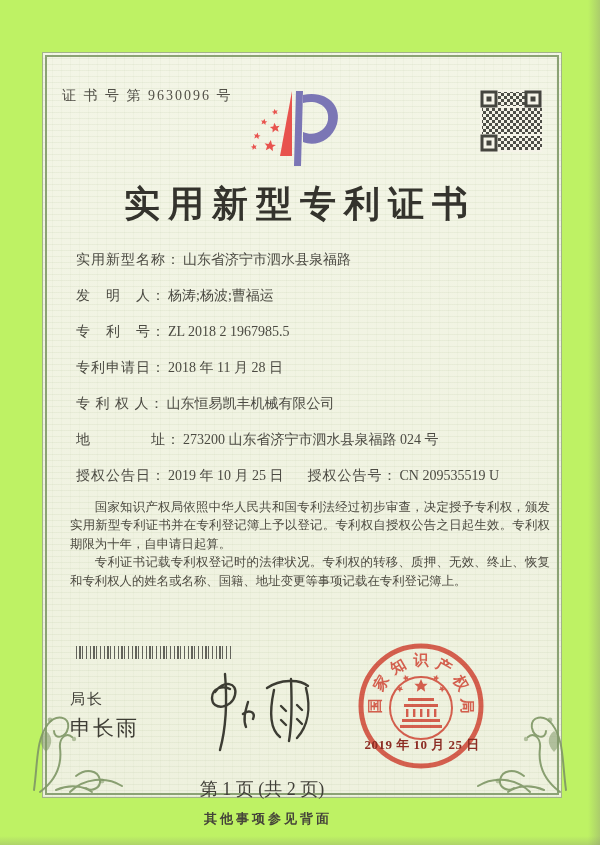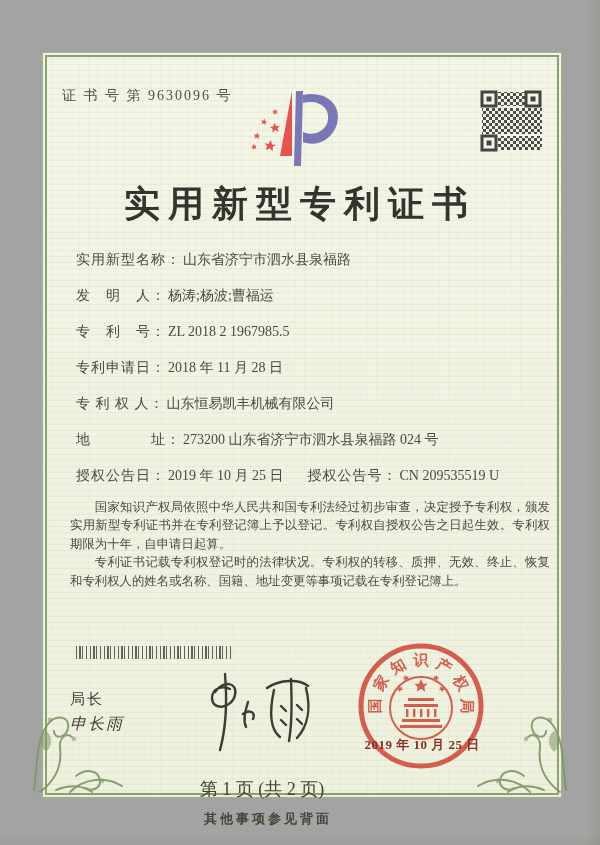--- a/index.html
+++ b/index.html
@@ -1,18 +1,18 @@
 <!DOCTYPE html>
 <html><head>
 <meta charset="utf-8">
 <style>
   html,body{margin:0;padding:0;background:#e8e6dc;}
   #canvas{
     position:relative;width:600px;height:845px;overflow:hidden;
-    background:#a3a3a3;
+    background:#bef264;
     font-family:"Liberation Serif","DejaVu Serif",serif;
     color:#45443c;
   }
   
   .edge-right{position:absolute;top:0;right:0;width:12px;height:100%;
     background:linear-gradient(to right,transparent,rgba(135,135,120,0.35));}
   .edge-bottom{position:absolute;left:0;bottom:0;width:100%;height:9px;
     background:linear-gradient(to bottom,transparent,rgba(135,135,120,0.28));}
   
   .frame{
@@ -37,21 +37,21 @@
   .paras p{margin:0;text-indent:2em;}
   .barcode{left:76px;top:646px;width:156px;height:13px;
     background:
       repeating-linear-gradient(90deg,
         #4a4a44 0 1px, transparent 1px 3px,
         #4a4a44 3px 5px, transparent 5px 6px,
         #4a4a44 6px 7px, transparent 7px 10px,
         #4a4a44 10px 11px, transparent 11px 14px);
     opacity:.85;}
   .signer-title{left:70px;top:690px;font-size:15px;letter-spacing:2px;color:#3e3d35;}
-  .signer-name{left:70px;top:714px;font-size:16px;letter-spacing:2px;color:#3e3d35;font-style:italic;}
+  .signer-name{left:70px;top:714px;font-size:21px;letter-spacing:2px;color:#3e3d35;}
   .signature{left:185px;top:668px;}
   .seal{left:356px;top:641px;width:130px;height:130px;opacity:.93;mix-blend-mode:multiply;}
   .seal-date{left:352px;top:736px;width:140px;text-align:center;font-size:13px;
     font-weight:bold;letter-spacing:0.5px;color:#8c2d24;}
   .page-info{left:42px;top:777px;width:440px;text-align:center;font-size:18px;color:#403f38;}
   .footer-note{left:42px;top:810px;width:452px;text-align:center;font-size:13px;
     letter-spacing:3px;color:#454439;font-weight:bold;}
   .qr{left:480px;top:90px;}
   .logo{left:248px;top:86px;}
   .corner-l{left:26px;top:640px;}

